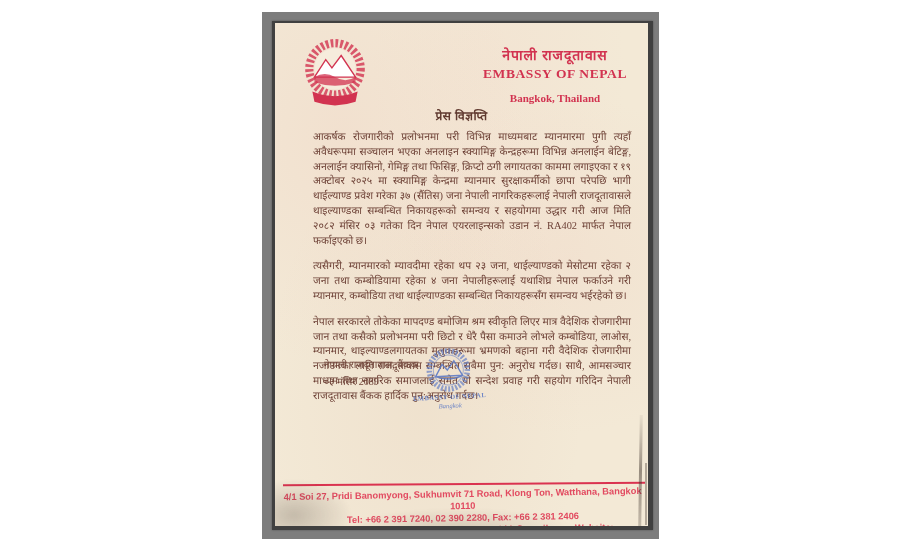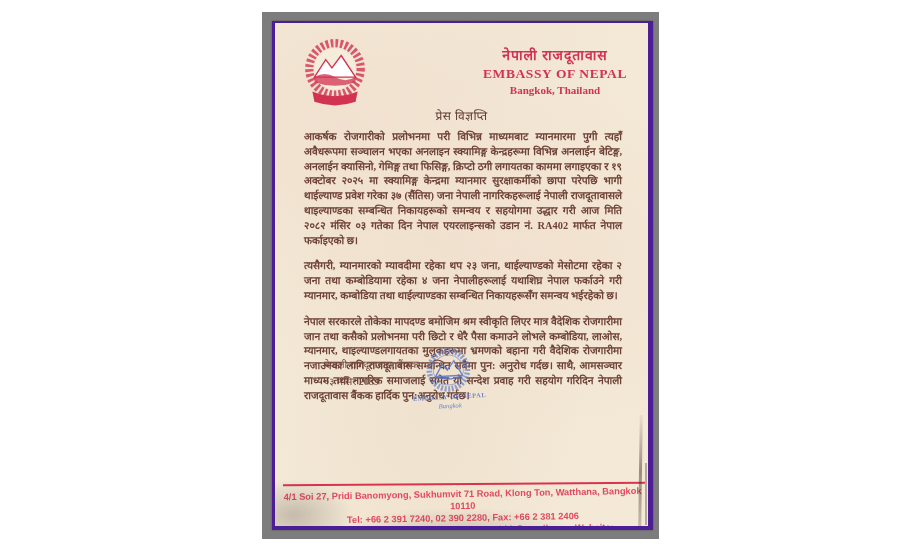--- a/index.html
+++ b/index.html
@@ -3,46 +3,46 @@
 <meta charset="utf-8">
 <style>
   * { margin:0; padding:0; box-sizing:border-box; }
   html,body { width:921px; height:550px; background:#ffffff; overflow:hidden;
               font-family:"Liberation Serif","DejaVu Serif",serif; }
 
   .backdrop { position:absolute; left:262px; top:12px; width:397px; height:527px;
               background:#7d7d7d; }
 
   .page { position:absolute; left:272px; top:21px; width:381px; height:509px;
-          background:#4c1d95; box-shadow:0 0 2px rgba(0,0,0,.35); }
+          background:#404040; box-shadow:0 0 2px rgba(0,0,0,.35); }
 
   .paper { position:absolute; left:3px; top:2px; right:5px; bottom:4px;
            background-color:#f3e9d6;
            background-image:
              radial-gradient(ellipse at 18% 22%, rgba(236,189,178,.20), transparent 42%),
              radial-gradient(ellipse at 78% 48%, rgba(236,189,178,.16), transparent 46%),
              radial-gradient(ellipse at 40% 75%, rgba(215,175,150,.13), transparent 50%),
              radial-gradient(ellipse at 60% 10%, rgba(240,200,190,.14), transparent 40%);
            overflow:hidden; }
 
   
   .emblem { position:absolute; left:24px; top:14px; width:72px; height:72px; }
   .head-text { position:absolute; left:190px; top:22px; width:180px; text-align:center;
                color:#d23350; }
   .head-np  { font-size:14px; font-weight:bold; letter-spacing:1px; }
   .head-en  { font-size:13.5px; font-weight:bold; letter-spacing:.6px; margin-top:2px; }
-  .head-loc { font-size:11px;  font-weight:bold; margin-top:2px; }
+  .head-loc { font-size:11px;  font-weight:bold; margin-top:10px; }
 
   .doc-title { position:absolute; left:0; top:84px; width:100%; text-align:center;
-               font-size:12px; font-weight:normal; color:#5f392f; letter-spacing:.5px; }
+               font-size:12px; font-weight:bold; color:#5f392f; letter-spacing:.5px; }
 
   
-  .body-col { position:absolute; left:29px; top:107px; width:318px;
+  .body-col { position:absolute; left:38px; top:107px; width:318px;
               color:#6e4237; font-size:10.4px; line-height:14.8px;
-              text-align:justify;font-weight:bold; }
+              text-align:justify; }
   .body-col p { margin-bottom:11px; }
 
   
   .sig { position:absolute; left:49px; top:333px; color:#6e4237;
          font-size:10px; line-height:17px; }
 
   
   .stamp { position:absolute; left:133px; top:324px; width:82px; height:72px;
            opacity:.88; transform:rotate(-3deg); }
 

